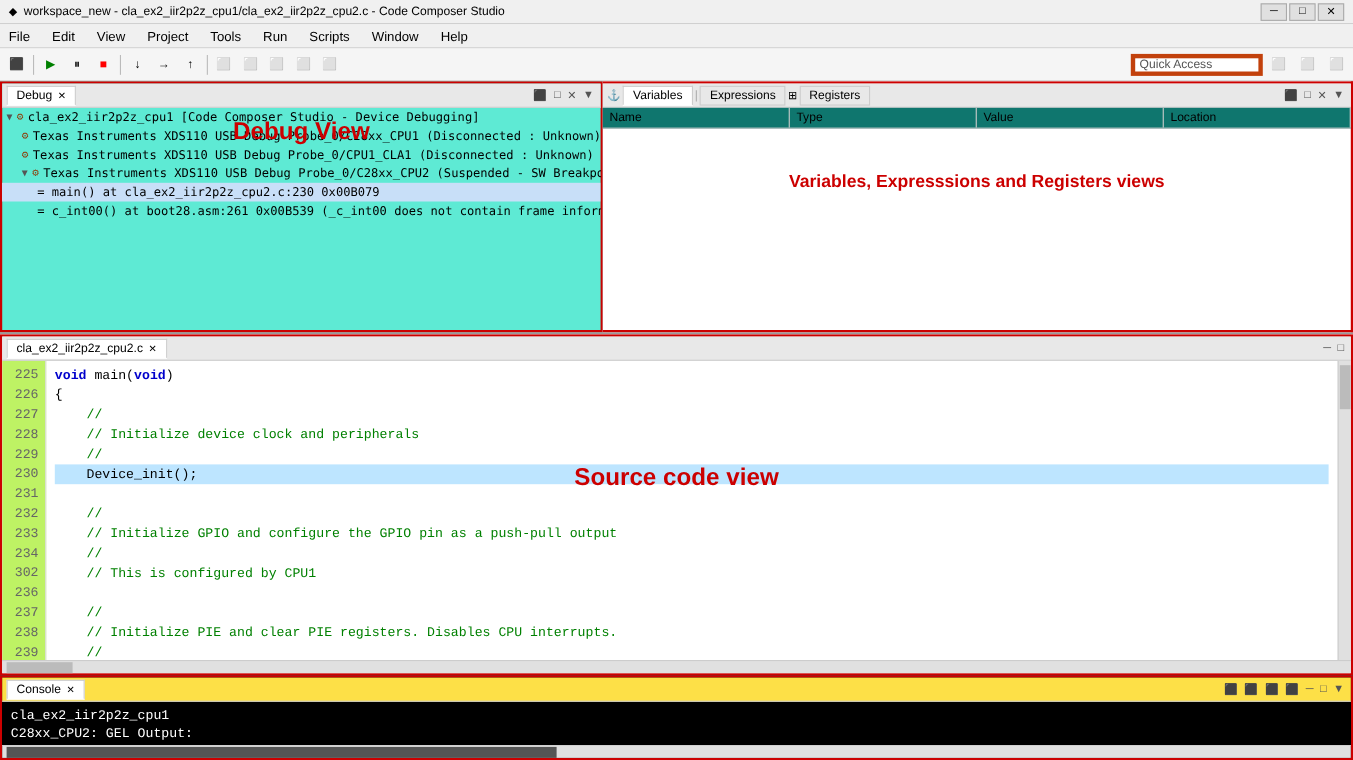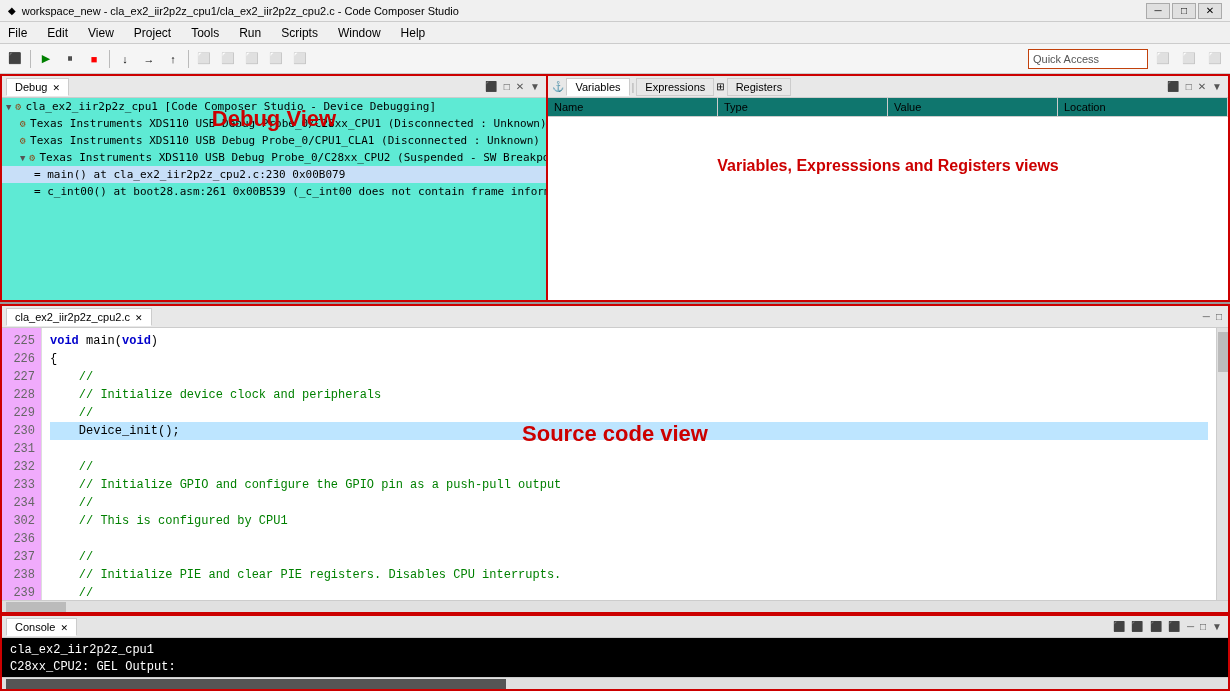--- a/index.html
+++ b/index.html
@@ -54,21 +54,21 @@
       width: 22px; height: 22px;
       background: transparent;
       border: 1px solid transparent;
       cursor: pointer;
       display: flex; align-items: center; justify-content: center;
       font-size: 11px;
     }
     .toolbar-sep { width: 1px; height: 18px; background: #bbb; margin: 0 2px; }
     .toolbar-right { margin-left: auto; display: flex; align-items: center; gap: 4px; }
     .quick-access-box {
-      border: 1px solid #c2410c;
+      border: 4px solid #c2410c;
       background: white;
       height: 20px;
       width: 120px;
       display: flex;
       align-items: center;
       padding: 0 4px;
       font-size: 11px;
       color: #555;
     }
 
@@ -227,21 +227,21 @@
       margin-top: 36px;
     }
     .source-content {
       display: flex;
       flex: 1;
       overflow: hidden;
       font-family: 'Courier New', monospace;
       font-size: 12px;
     }
     .line-numbers {
-      background: #f0abfc;
+      background: #bef264;
       border-right: 1px solid #ddd;
       padding: 4px 6px;
       color: #666;
       text-align: right;
       min-width: 40px;
       user-select: none;
       font-family: 'Courier New', monospace;
       font-size: 12px;
       line-height: 18px;
     }
@@ -502,21 +502,21 @@
       <div class="scroll-v">
         <div style="width:10px;height:40px;background:#bbb;margin-top:4px;"></div>
       </div>
     </div>
     <div class="scroll-h" style="height:12px;background:#e0e0e0;">
       <div style="width:60px;height:10px;background:#bbb;margin-left:4px;"></div>
     </div>
   </div>
 
   <div class="console-panel flex-col" style="flex:1;min-height:0;">
-    <div class="console-tab-bar" style="background:#e5e5e5;">
+    <div class="console-tab-bar" style="background:#fde047;">
       <div class="panel-tab panel-tab-active" style="background:white;">
         <span>Console</span>
         <span style="font-size:9px;margin-left:2px;">✕</span>
       </div>
       <div class="panel-icons-right">
         <span class="panel-icon-btn" style="color:#555;">⬛</span>
         <span class="panel-icon-btn" style="color:#555;">⬛</span>
         <span class="panel-icon-btn" style="color:#555;">⬛</span>
         <span class="panel-icon-btn" style="color:#555;">⬛</span>
         <span class="panel-icon-btn">─</span>

